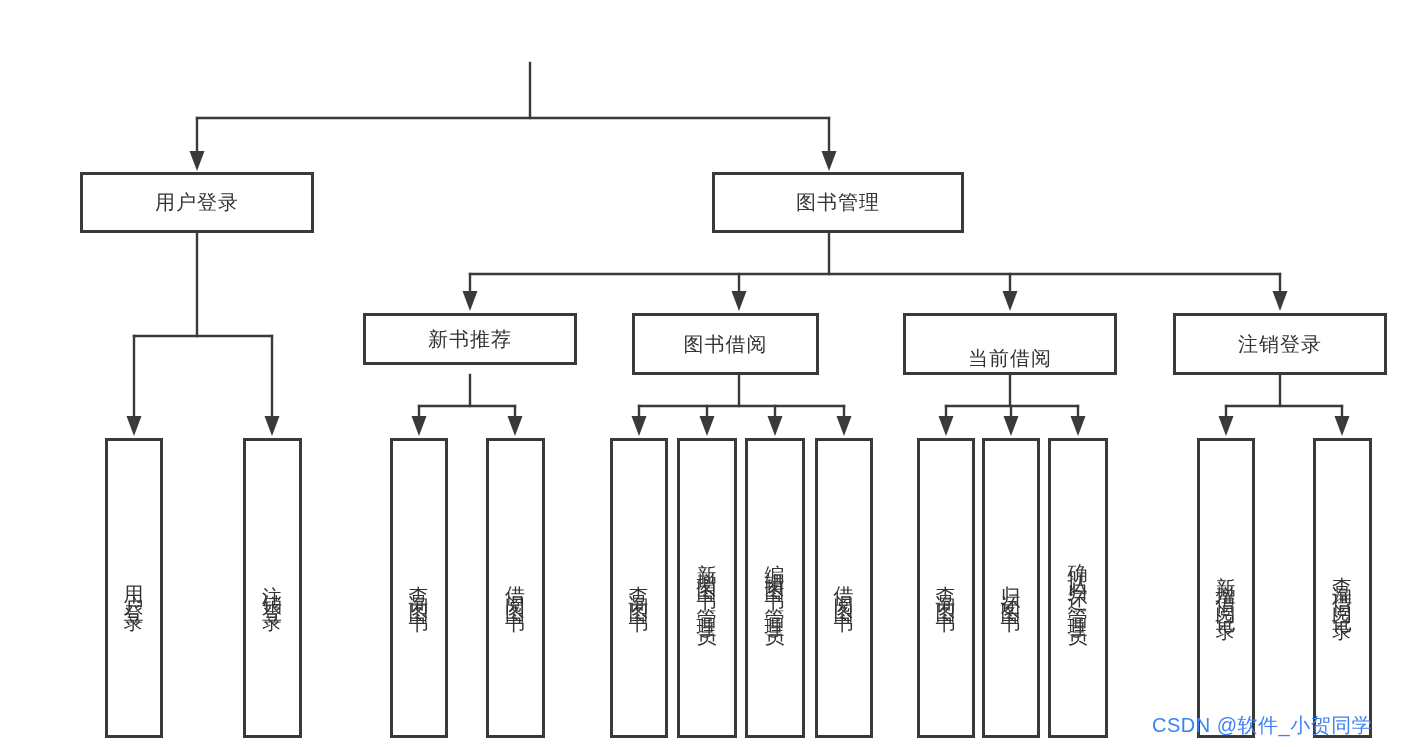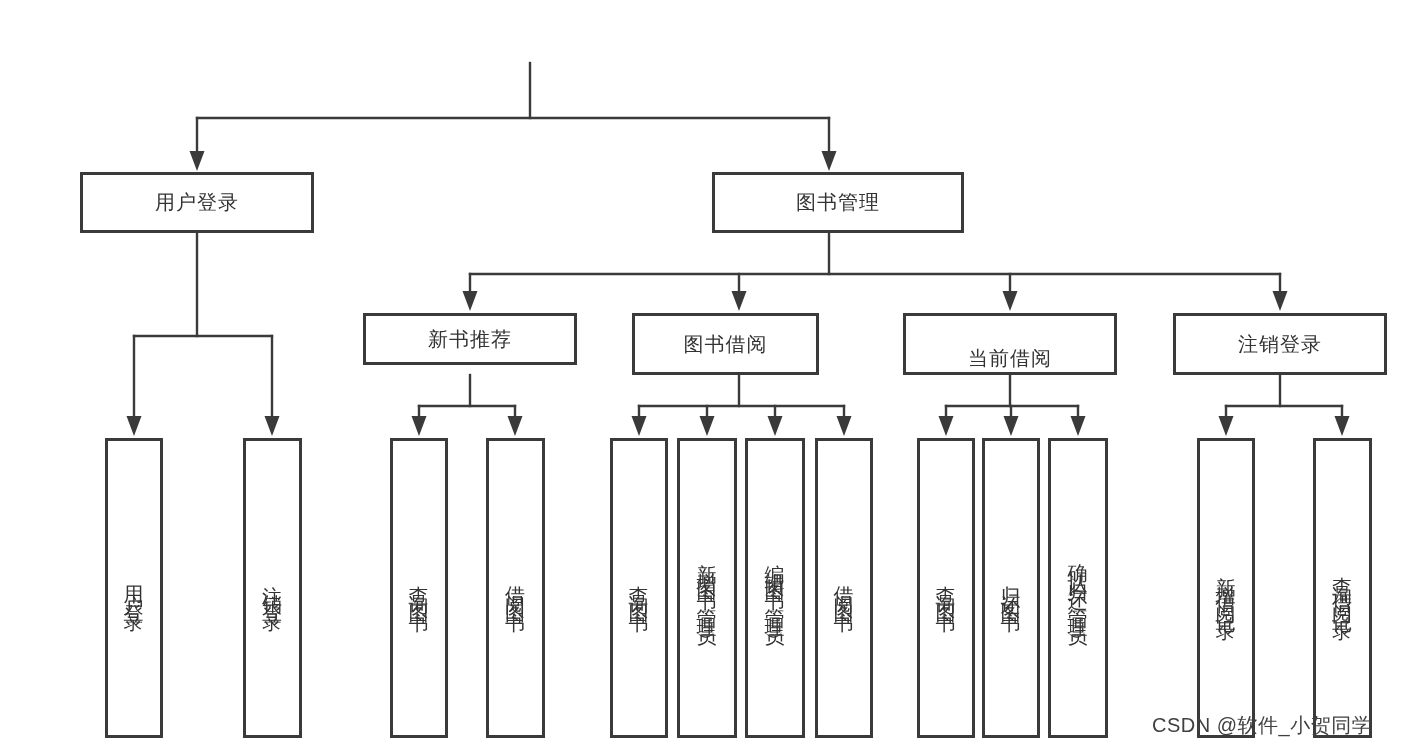--- a/index.html
+++ b/index.html
@@ -50,21 +50,21 @@
     letter-spacing: 9px;
     line-height: 1;
     color: #333333;
     white-space: nowrap;
   }
   .watermark {
     position: absolute;
     left: 1152px;
     top: 712px;
     font-size: 20px;
-    color: #404040;
+    color: #3b82f6;
     white-space: nowrap;
     letter-spacing: 0.5px;
   }
   line.cline {
     stroke: #3a3a3a;
     stroke-width: 2.4;
     stroke-linecap: square;
   }
   polygon.ahead {
     fill: #3a3a3a;

